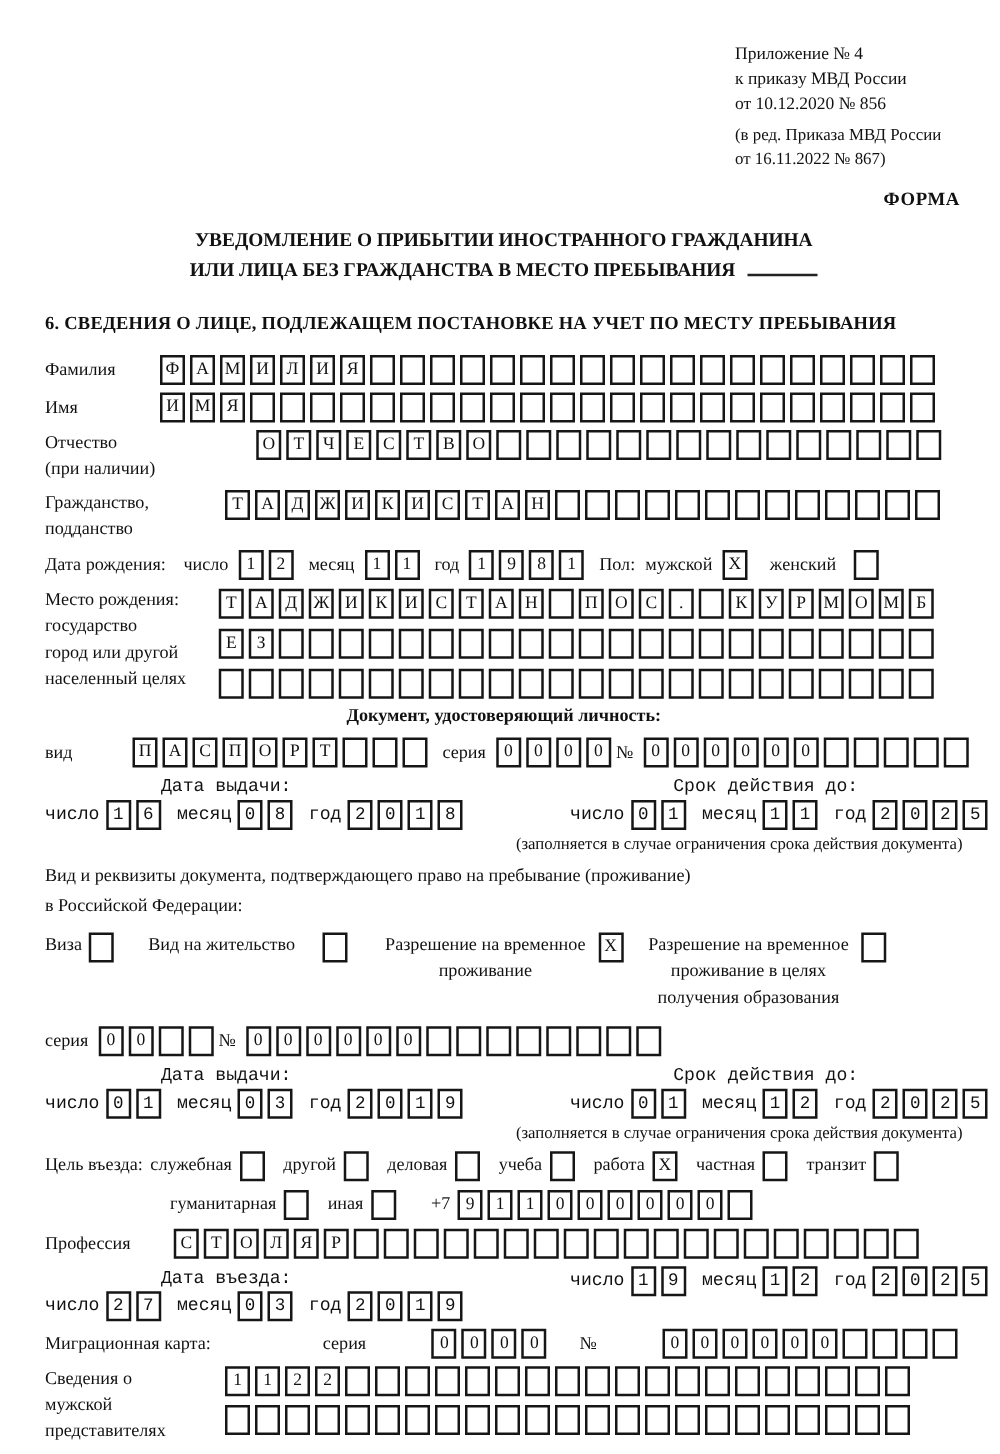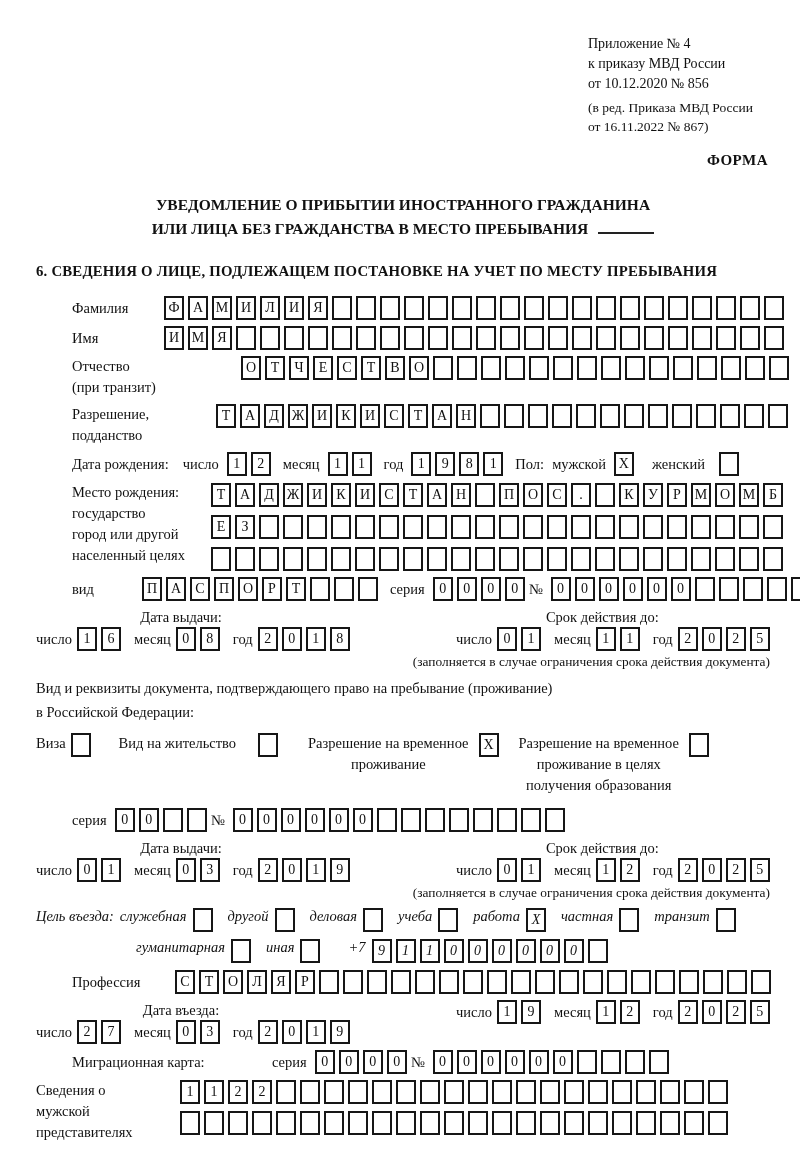--- a/index.html
+++ b/index.html
@@ -10,50 +10,50 @@
     padding:34px 30px 0 36px;
     overflow:hidden;
     background:#ffffff;
     color:#111;
     font-family:"Liberation Serif","DejaVu Serif",serif;
     font-size:14.5px;
   }
   .annex{margin-left:552px;line-height:1.42;font-size:14px;}
   .annex .amend{font-size:13.5px;margin-top:4px;}
   .forma{text-align:right;font-weight:bold;font-size:15px;letter-spacing:.5px;margin-top:16px;padding-right:2px;}
-  .title{font-weight:bold;font-size:15.5px;text-align:center;margin-top:24px;line-height:1.55;}
+  .title{font-weight:bold;font-size:15.5px;text-align:center;margin-top:12px;line-height:1.55;}
   .title-underline{display:inline-block;width:56px;border-bottom:2px solid #222;margin-left:10px;}
   .sec-heading{font-weight:bold;font-size:14.8px;margin-top:22px;letter-spacing:.2px;}
   .fields{margin-top:16px;}
-  .frow{display:flex;align-items:flex-start;margin-bottom:6px;line-height:24px;margin-left:36px;}
+  .frow{display:flex;align-items:flex-start;margin-bottom:6px;line-height:24px;}
   .flabel{line-height:24px;}
   .lblcol div{line-height:21px;}
   .boxes{display:inline-flex;flex-wrap:nowrap;}
   .cell{
     display:inline-block;width:16px;height:20px;
     border:2px solid #161616;margin-right:4px;
     text-align:center;font-size:14px;line-height:20px;
     background:#fff;
   }
   .gap-s{width:8px;flex:0 0 8px;}
   .gap-m{width:14px;flex:0 0 14px;}
   .doc-heading{text-align:center;font-weight:bold;font-size:14.5px;margin:6px 0 8px 0;}
-  .dates{display:flex;margin-bottom:2px;}
+  .dates{display:flex;margin-bottom:2px;font-family:Liberation Mono, monospace;}
   .dcol{display:flex;flex-direction:column;}
   .dcol .dhead{text-align:center;font-size:14.5px;line-height:20px;}
   .dline{display:flex;align-items:center;line-height:24px;}
   .dline span.dlbl{margin-right:5px;}
   .dline .boxes{margin-right:9px;}
   .footnote{font-size:13.4px;text-align:right;line-height:18px;margin-bottom:6px;}
   .intro{line-height:1.65;}
   .optrow{display:flex;align-items:flex-start;margin:8px 0 12px 0;font-family:Liberation Serif, serif;}
   .opt{display:flex;align-items:flex-start;}
   .optlabel{text-align:center;line-height:21px;}
   .opt .boxes{margin-left:10px;margin-top:0;}
-  .purp{display:flex;align-items:flex-start;margin-bottom:7px;font-style:italic;}
+  .purp{display:flex;align-items:center;margin-bottom:7px;}
   .purp .plbl{margin-right:6px;}
   .purp .boxes{margin-right:11px;}
   .rep{display:flex;align-items:flex-start;margin-top:4px;}
   .rep-rows .boxes{margin-bottom:7px;}
 </style>
 </head>
 <body>
 
 <div class="page">
 
@@ -138,21 +138,21 @@
           <span class="cell">&nbsp;</span>
           <span class="cell">&nbsp;</span>
           <span class="cell">&nbsp;</span>
           <span class="cell">&nbsp;</span>
         </div>
     </div>
 
     <div class="frow">
       <div class="lblcol" style="flex:0 0 169px">
         <div>Отчество</div>
-        <div>(при транзит)</div>
+        <div>(при наличии)</div>
       </div>
       <div class="boxes">
           <span class="cell">О</span>
           <span class="cell">Т</span>
           <span class="cell">Ч</span>
           <span class="cell">Е</span>
           <span class="cell">С</span>
           <span class="cell">Т</span>
           <span class="cell">В</span>
           <span class="cell">О</span>
@@ -169,21 +169,21 @@
           <span class="cell">&nbsp;</span>
           <span class="cell">&nbsp;</span>
           <span class="cell">&nbsp;</span>
           <span class="cell">&nbsp;</span>
           <span class="cell">&nbsp;</span>
         </div>
     </div>
 
     <div class="frow">
       <div class="lblcol" style="flex:0 0 144px">
-        <div>Разрешение,</div>
+        <div>Гражданство,</div>
         <div>подданство</div>
       </div>
       <div class="boxes">
           <span class="cell">Т</span>
           <span class="cell">А</span>
           <span class="cell">Д</span>
           <span class="cell">Ж</span>
           <span class="cell">И</span>
           <span class="cell">К</span>
           <span class="cell">И</span>
@@ -330,20 +330,21 @@
             <span class="cell">&nbsp;</span>
             <span class="cell">&nbsp;</span>
             <span class="cell">&nbsp;</span>
             <span class="cell">&nbsp;</span>
             <span class="cell">&nbsp;</span>
             <span class="cell">&nbsp;</span>
           </div>
       </div>
     </div>
 
+    <div class="doc-heading">Документ, удостоверяющий личность:</div>
 
     <div class="frow" style="align-items:center;">
       <div class="flabel" style="flex:0 0 70px">вид</div>
       <span class="boxes">
           <span class="cell">П</span>
           <span class="cell">А</span>
           <span class="cell">С</span>
           <span class="cell">П</span>
           <span class="cell">О</span>
           <span class="cell">Р</span>
@@ -671,21 +672,21 @@
           <span class="boxes">
               <span class="cell">2</span>
               <span class="cell">0</span>
               <span class="cell">2</span>
               <span class="cell">5</span>
             </span>
         </div>
       </div>
     </div>
 
-    <div class="frow" style="align-items:center;margin-top:6px;">
+    <div class="frow" style="align-items:center;margin-top:6px;justify-content:space-between;">
       <div class="flabel" style="flex:0 0 200px">Миграционная карта:</div>
       <span>серия</span>
       <span class="gap-s"></span>
       <span class="boxes">
           <span class="cell">0</span>
           <span class="cell">0</span>
           <span class="cell">0</span>
           <span class="cell">0</span>
         </span>
       <span>№</span>

